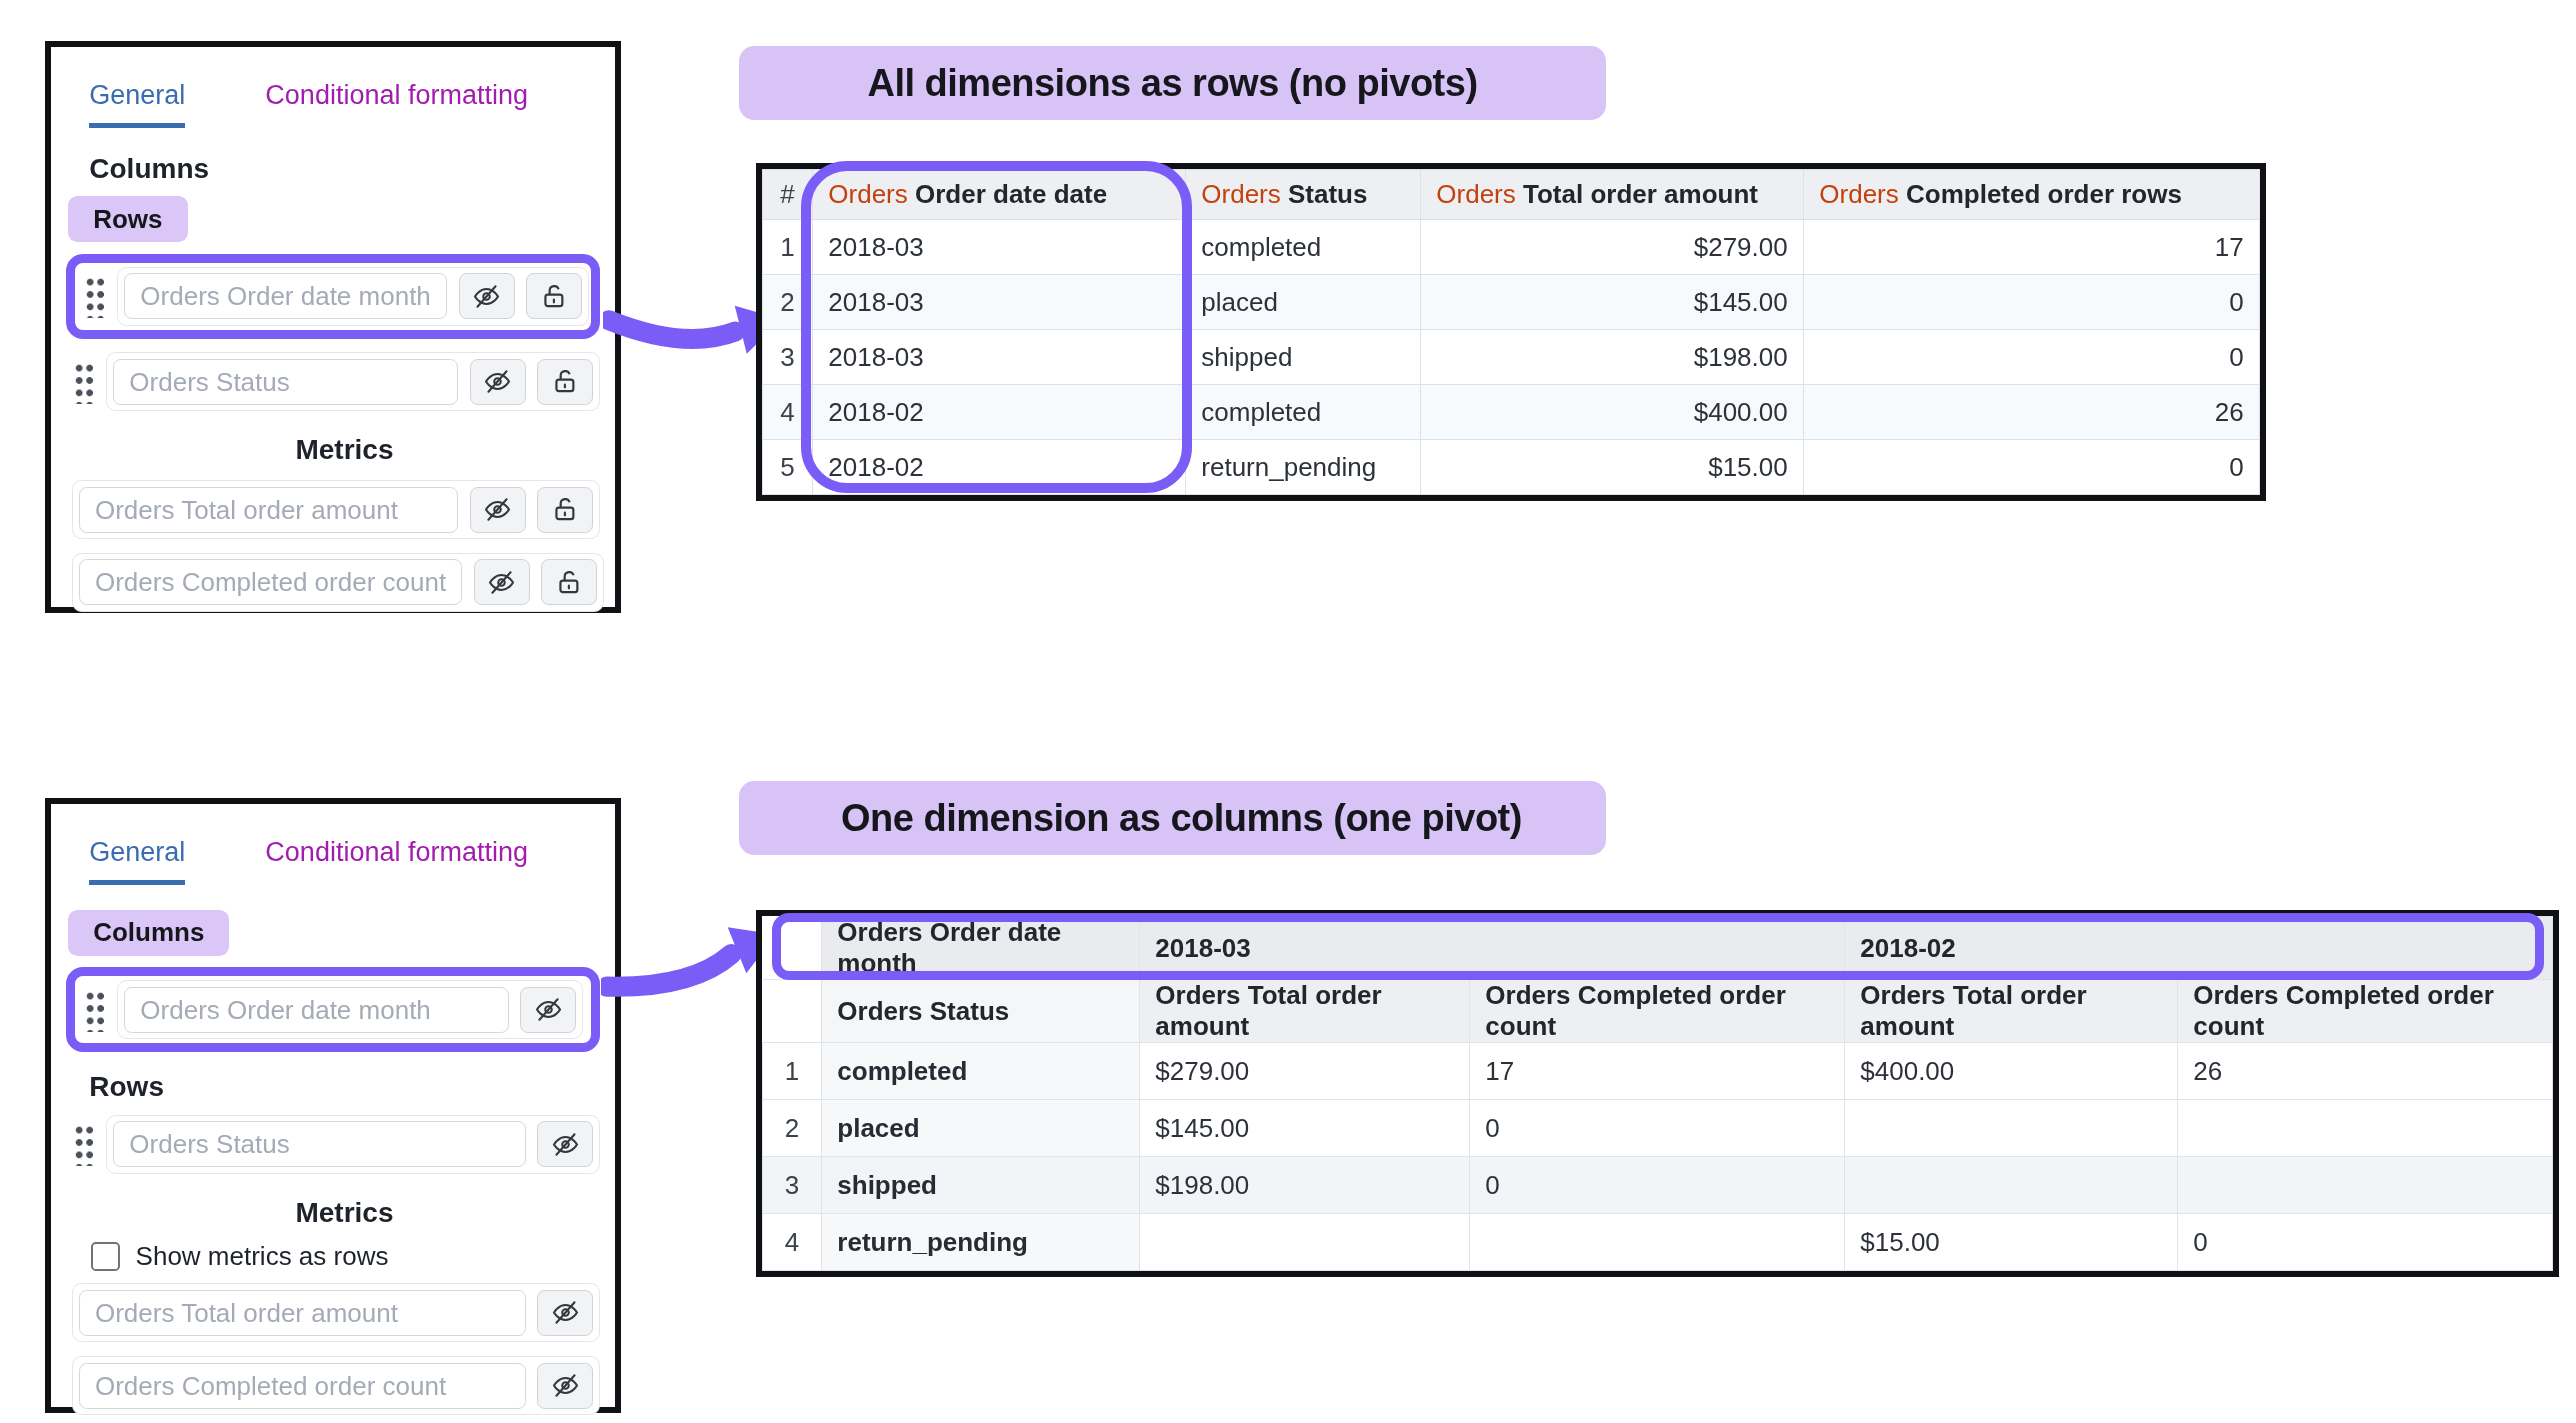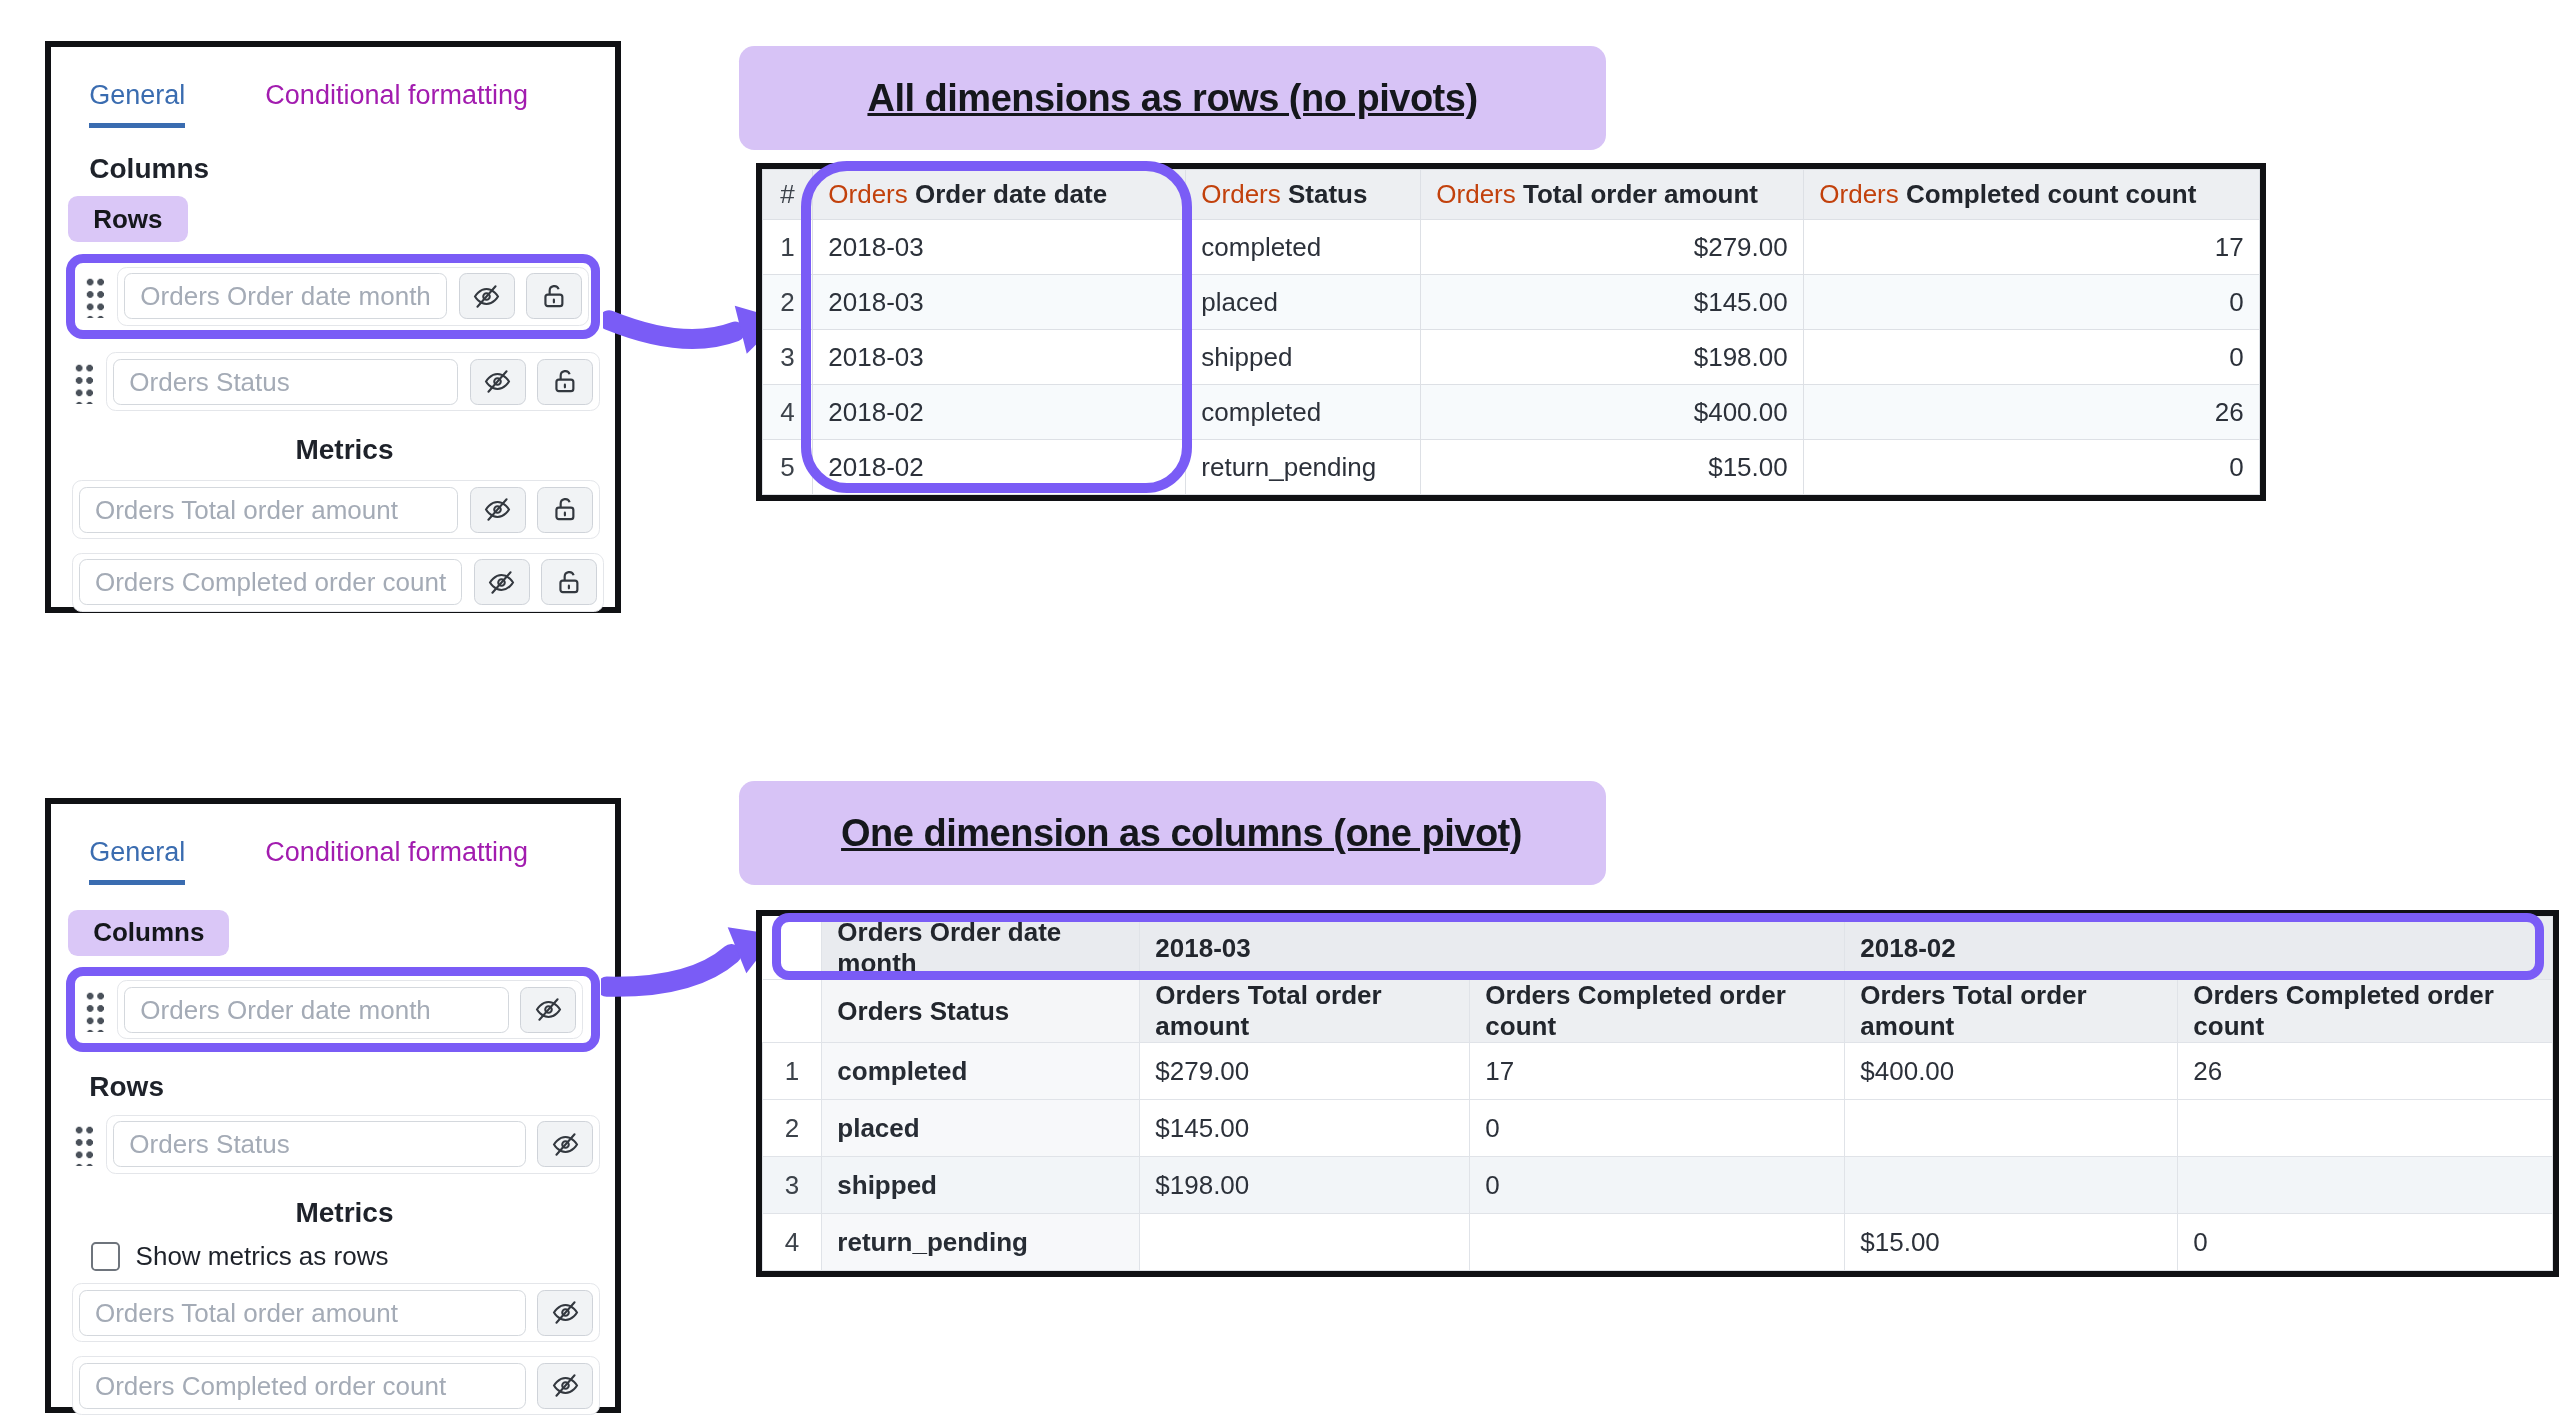--- a/index.html
+++ b/index.html
@@ -39,23 +39,23 @@
   .ibtn { width:56px; height:46px; flex:0 0 auto; background:#f1f3f5; border:1.9px solid #cfd3d9;
           border-radius:7.7px; color:#33383f; display:flex; align-items:center; justify-content:center; }
   .ibtn svg { width:29px; height:29px; }
   .hl { border:9.6px solid var(--accent); border-radius:17px; padding:3.8px 7.7px; margin:5.7px 0 7.7px 0; }
   .hl .frow { margin:0; }
   .cbrow { display:flex; align-items:center; gap:15.3px; margin:0 0 11.5px 25px; }
   .cb { width:29px; height:29px; border:2.9px solid #6e747c; border-radius:4.8px; background:#fff; }
   .cblabel { font-size:26px; color:#1e222a; }
 
   
-  .titlebadge { position:absolute; width:867px; height:104px; background:var(--title); border-radius:15.3px;
+  .titlebadge { position:absolute; width:867px; height:74px; background:var(--title); border-radius:15.3px;
                 display:flex; align-items:center; justify-content:center;
-                font-size:38px; font-weight:800; color:#15171c; letter-spacing:-0.5px;text-decoration:underline; }
+                font-size:38px; font-weight:800; color:#15171c; letter-spacing:-0.5px; }
 
   
   .twrap { position:absolute; background:#fff; border:6.7px solid #101114; }
   table { border-collapse:collapse; width:100%; font-size:26px; }
   th, td { border:1px solid #dde0e5; padding:0 15.3px; }
   thead th { background:#edeff2; height:50px; text-align:left; font-weight:700; color:#22262d; }
   .pfx { color:#c2410c; font-weight:400; }
   tbody td { height:55px; color:#2c313a; }
   td.num, th.num { width:50px; text-align:center; color:#3c424a; padding:0 7.7px; font-weight:400; }
   .ra { text-align:right; }
@@ -190,21 +190,21 @@
           <col style="width:235px">
           <col style="width:383px">
           <col>
         </colgroup>
       <thead>
         <tr>
           <th class="num">#</th>
           <th><span class="pfx">Orders</span> <span>Order date date</span></th>
           <th><span class="pfx">Orders</span> <span>Status</span></th>
           <th><span class="pfx">Orders</span> <span>Total order amount</span></th>
-          <th><span class="pfx">Orders</span> <span>Completed count count</span></th>
+          <th><span class="pfx">Orders</span> <span>Completed order rows</span></th>
         </tr>
       </thead>
       <tbody>
         <tr>
           <td class="num">1</td>
           <td>2018-03</td>
           <td>completed</td>
           <td class="ra">$279.00</td>
           <td class="ra">17</td>
         </tr>

